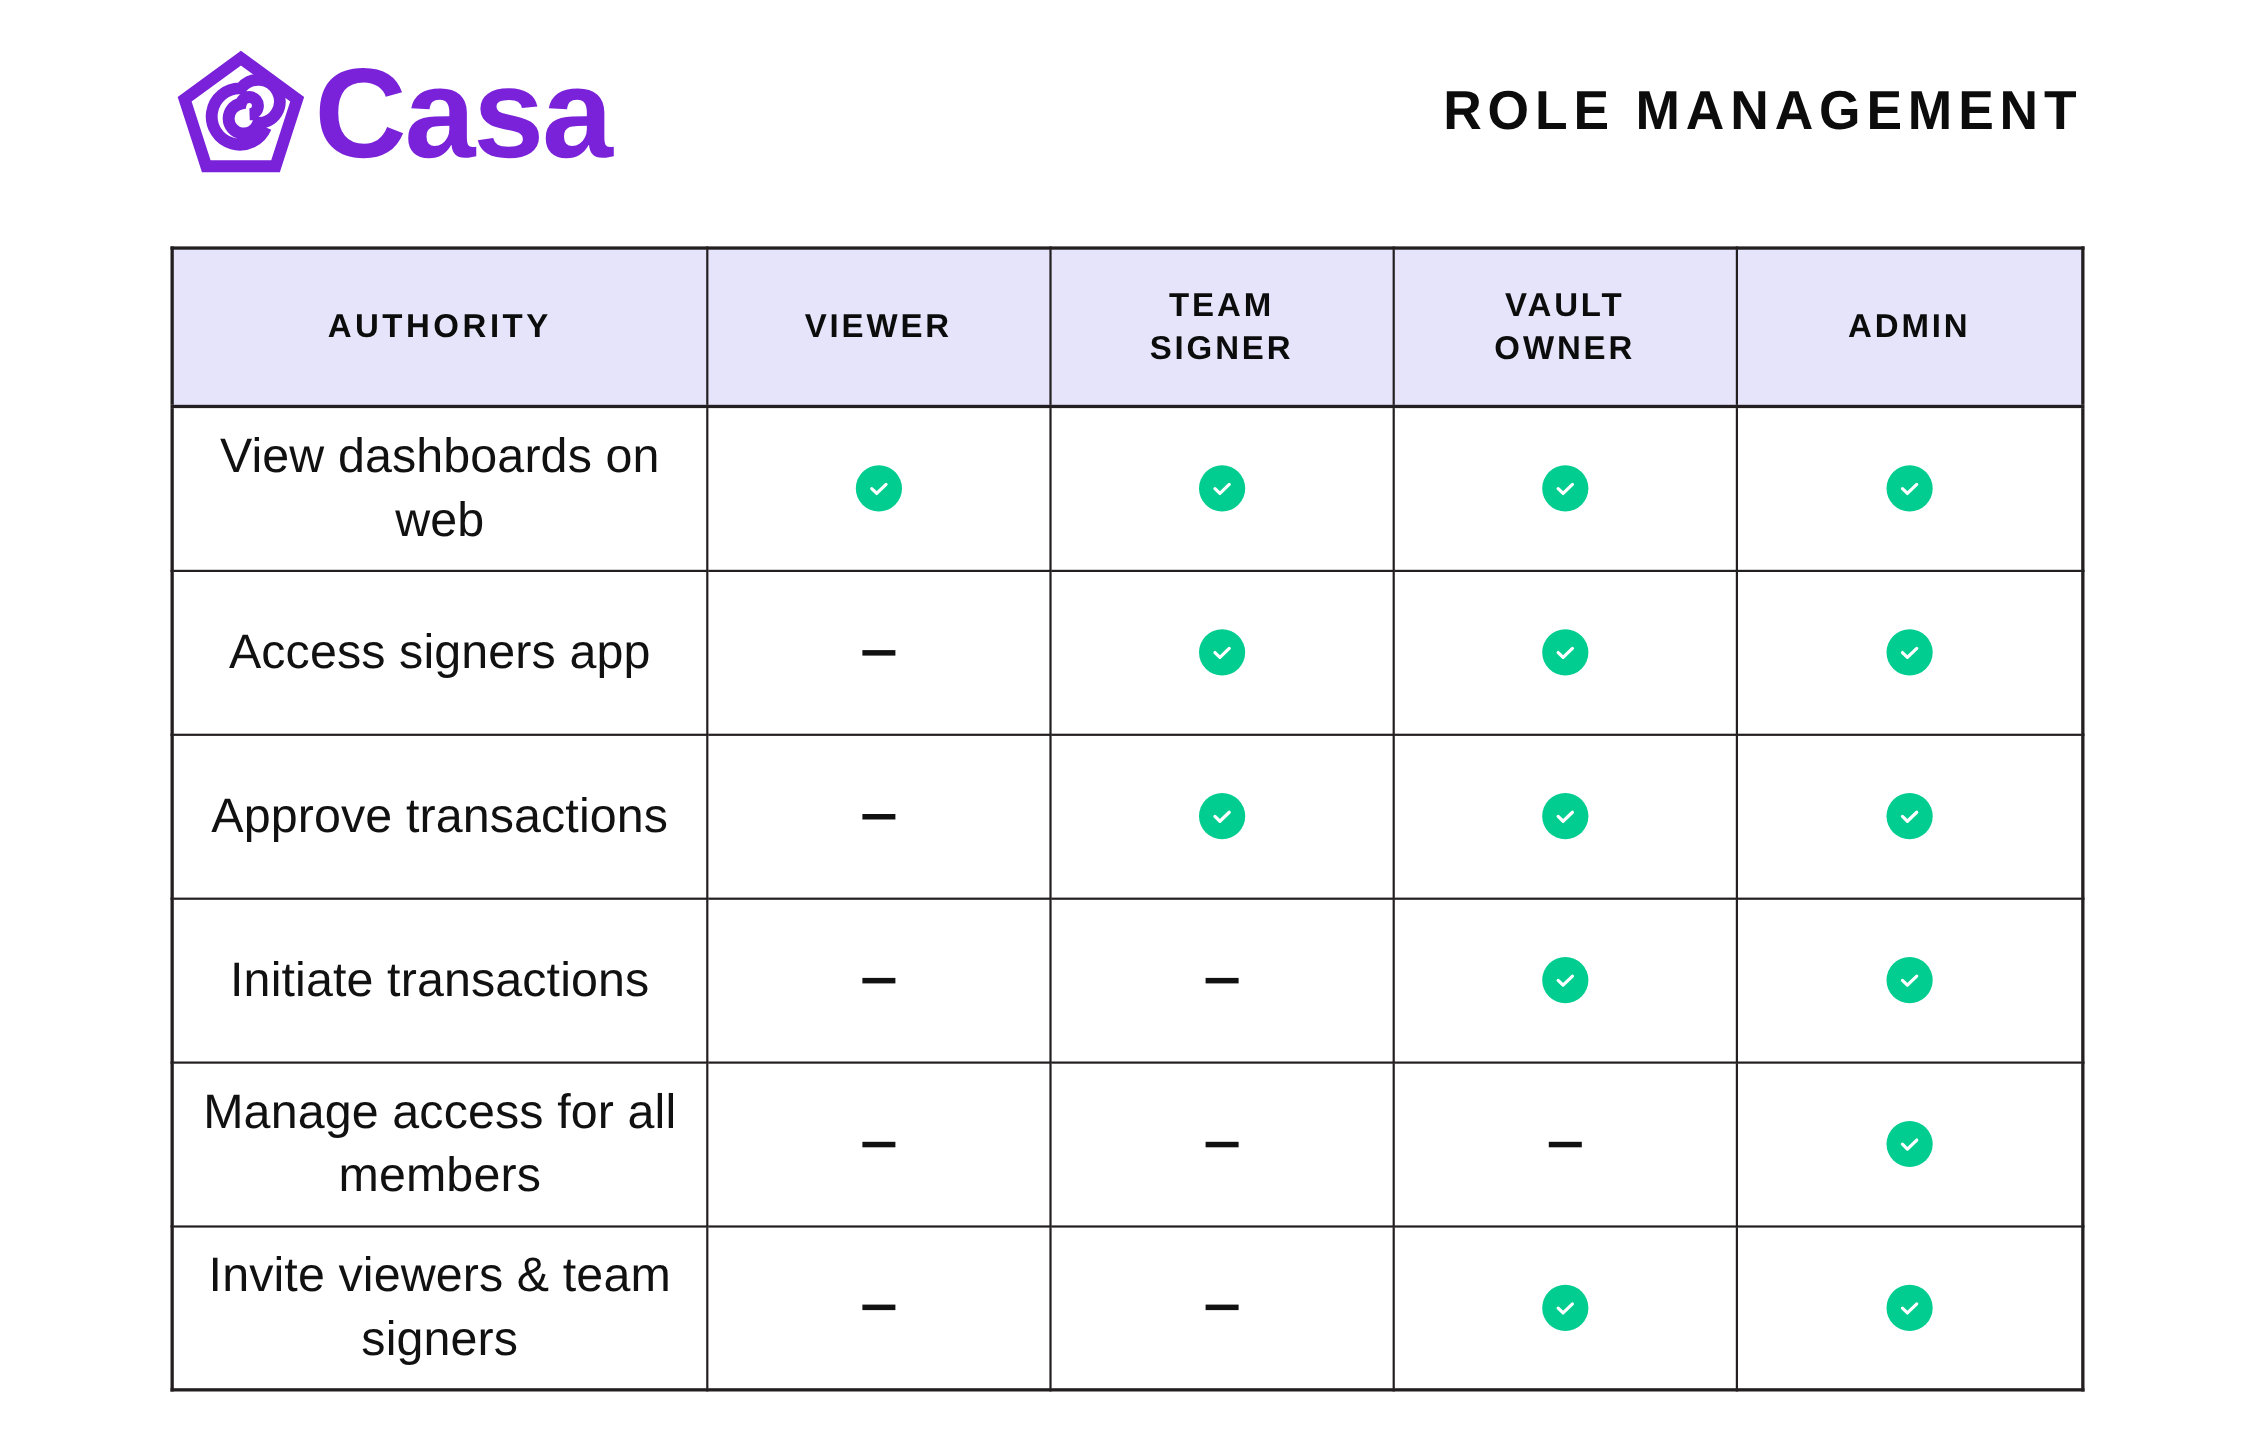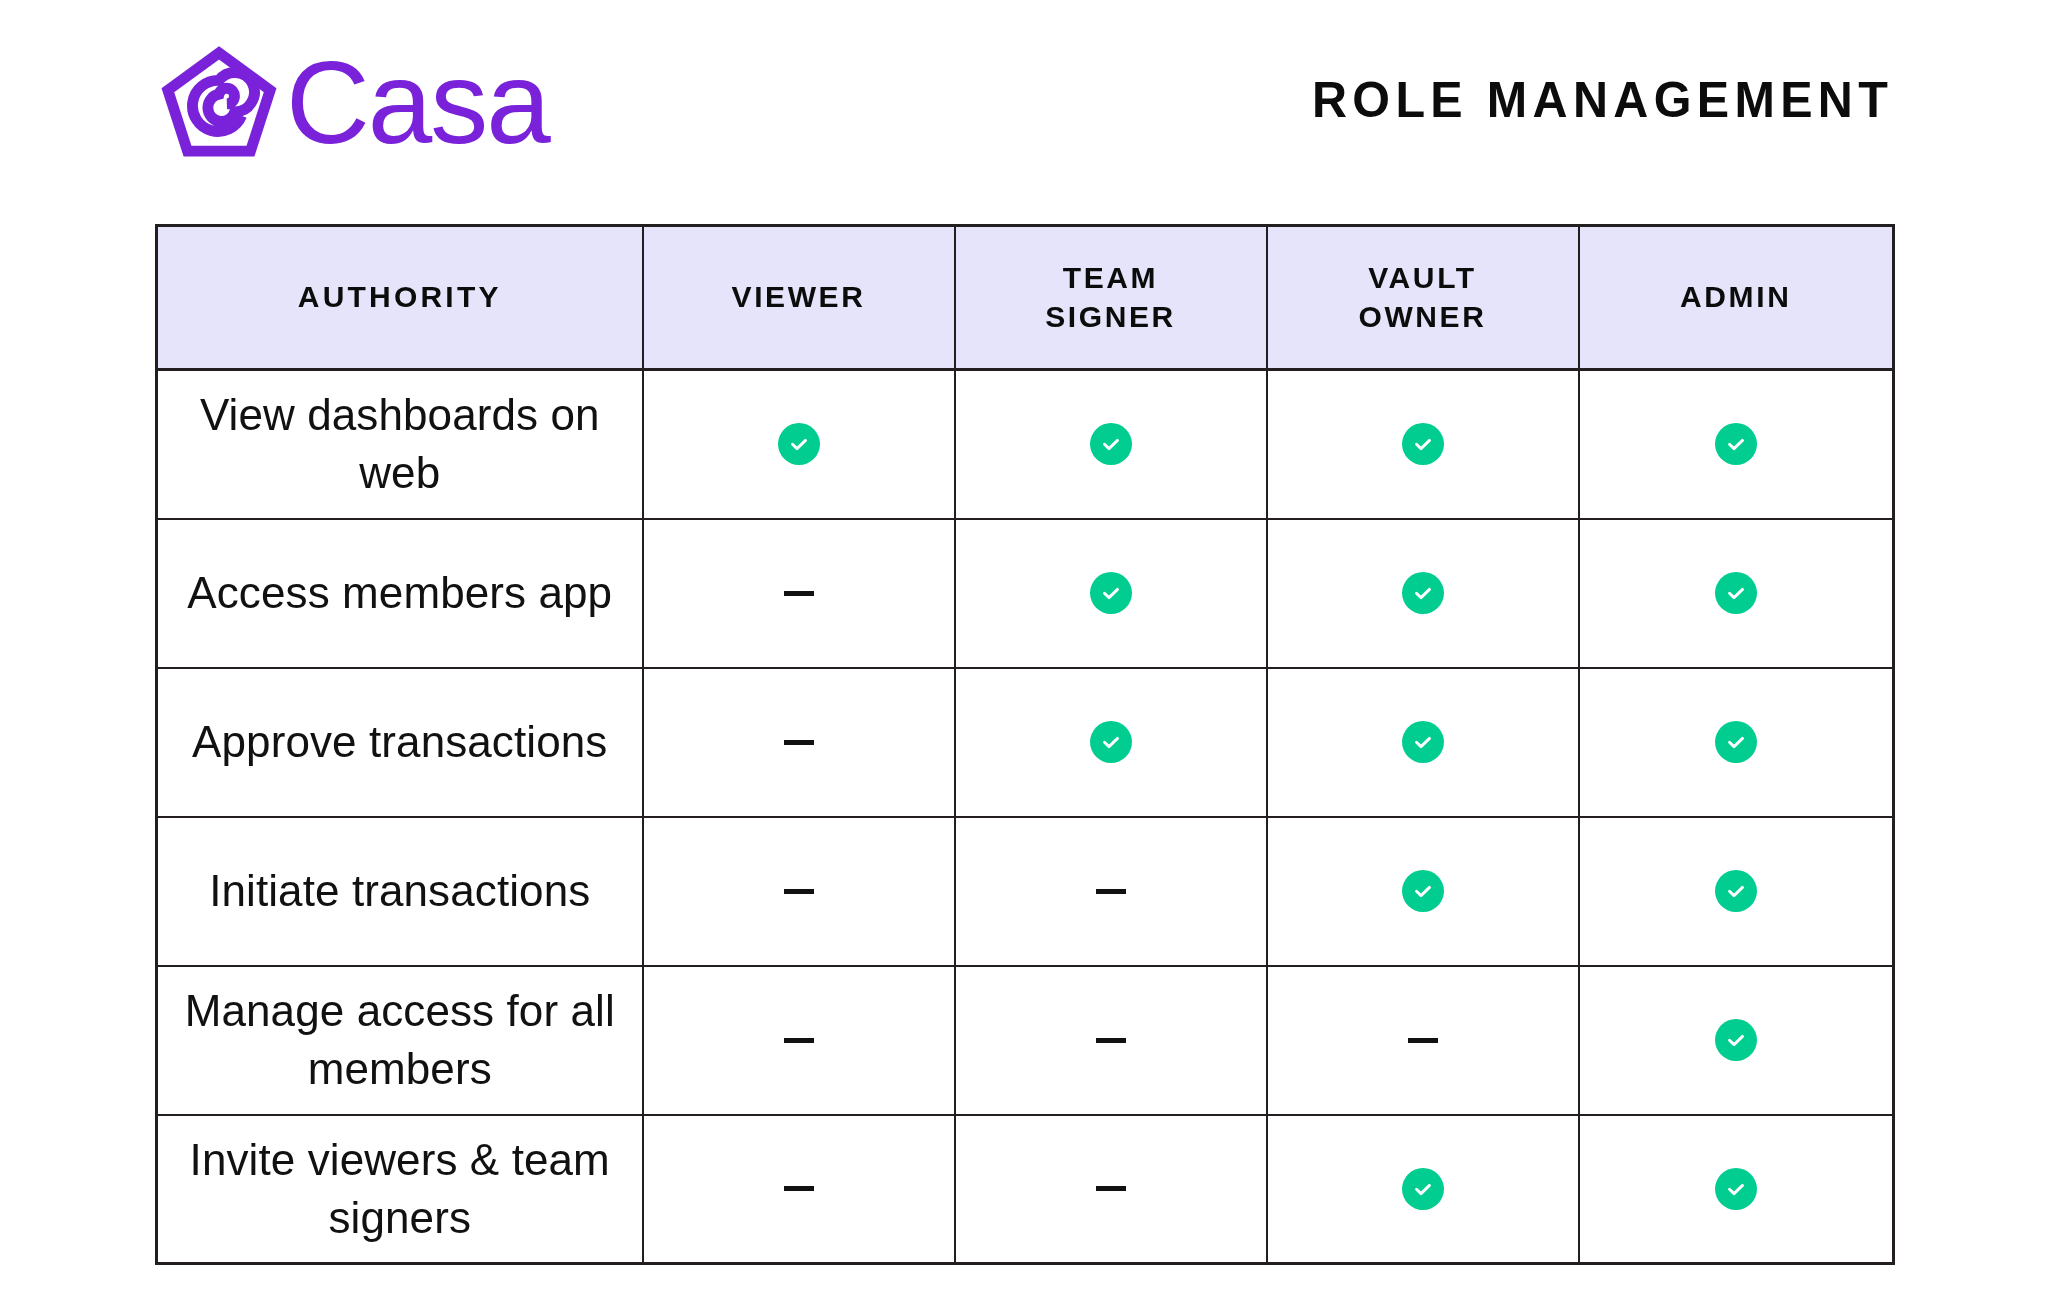--- a/index.html
+++ b/index.html
@@ -43,21 +43,21 @@
     display: block;
     width: 118px;
     height: 118px;
     flex: 0 0 auto;
     margin-top: 4px;
   }
 
   .brand-wordmark {
     font-family: "Liberation Sans", sans-serif;
     font-size: 116px;
-    font-weight: 400;
+    font-weight: 700;
     letter-spacing: -2px;
     color: #7a22d9;
     line-height: 1;
     margin-left: 2px;
     margin-top: 6px;
   }
 
   .page-title {
     font-family: "Liberation Sans", sans-serif;
     font-size: 50px;
@@ -234,21 +234,21 @@
               <div class="mark-slot">
                 <span class="check-badge">
                   <svg width="24" height="24" viewBox="0 0 24 24" aria-hidden="true">
                     <path d="M5.5 12.2 L10 16.6 L18.5 8.4" fill="none" stroke="#ffffff" stroke-width="2.9" stroke-linecap="round" stroke-linejoin="round"></path>
                   </svg>
                 </span>
               </div>
             </td>
           </tr>
           <tr>
-            <td class="authority-cell">Access members app</td>
+            <td class="authority-cell">Access signers app</td>
             <td class="mark-cell">
               <div class="mark-slot">
                 <span class="dash-mark"></span>
               </div>
             </td>
             <td class="mark-cell">
               <div class="mark-slot">
                 <span class="check-badge">
                   <svg width="24" height="24" viewBox="0 0 24 24" aria-hidden="true">
                     <path d="M5.5 12.2 L10 16.6 L18.5 8.4" fill="none" stroke="#ffffff" stroke-width="2.9" stroke-linecap="round" stroke-linejoin="round"></path>

